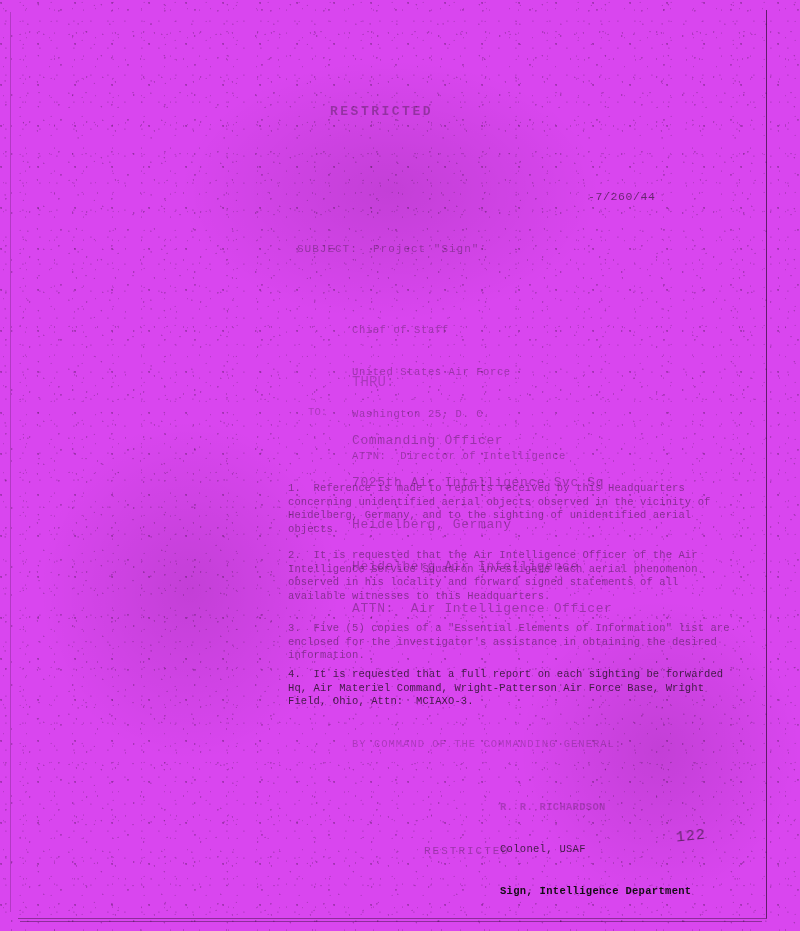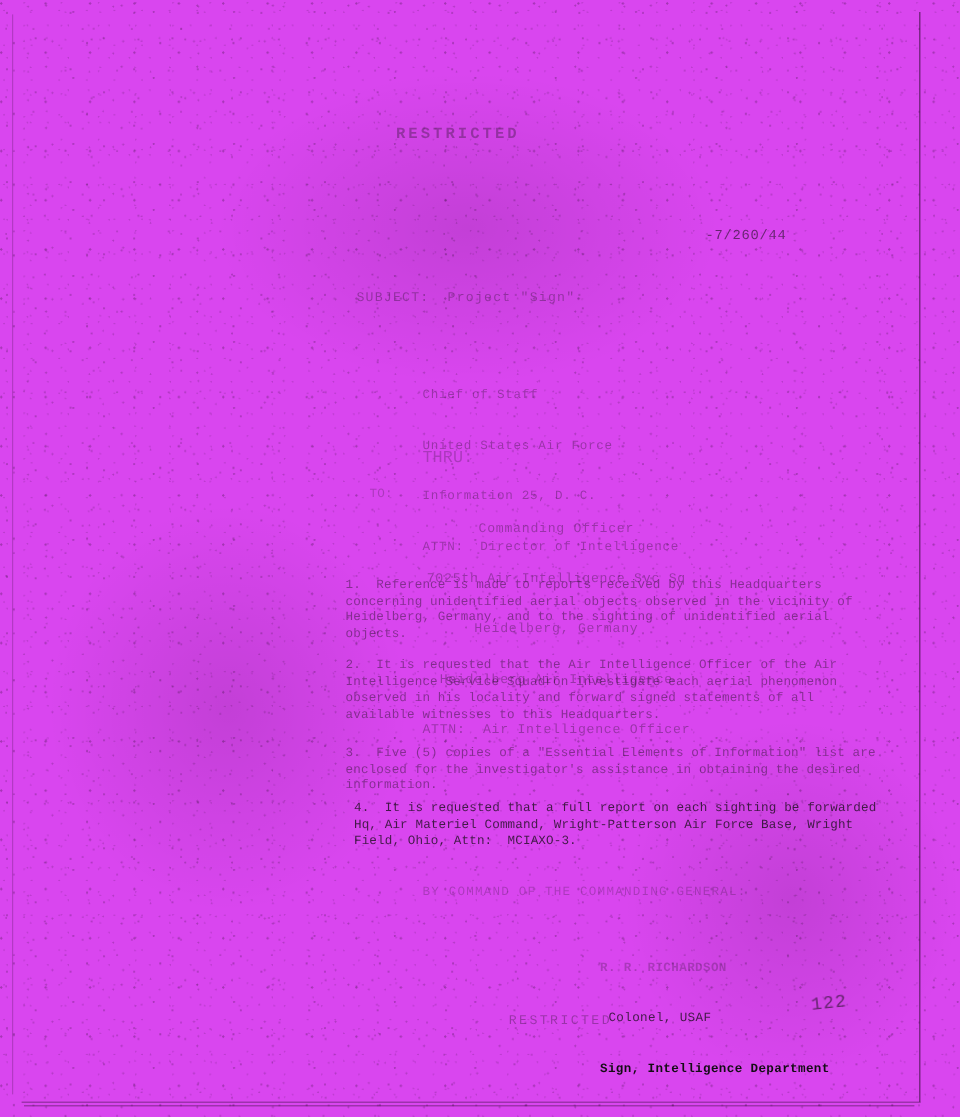--- a/index.html
+++ b/index.html
@@ -95,21 +95,21 @@
   }
 
   .blk { position: absolute; white-space: pre-wrap; }
 
   
   .fade-1 { opacity: .40; filter: blur(.35px); }
   .fade-2 { opacity: .30; filter: blur(.5px); }
   .fade-3 { opacity: .22; filter: blur(.6px); }
   .fade-4 { opacity: .55; filter: blur(.25px); }
   .strong { opacity: .92; }
-  .med    { opacity: .72; margin-left: 7px; }
+  .med    { opacity: .72; }
 
   #letterhead {
     left: 330px; top: 105px;
     font-size: 13px;
     letter-spacing: 2.5px;
     font-weight: bold;
   }
   #doc-number {
     left: 588px; top: 190px;
     font-size: 11.5px;
@@ -129,24 +129,23 @@
   #thru-marker {
     left: 352px; top: 376px;
     font-size: 14px;
   }
   #to-label {
     left: 308px; top: 406px;
     font-size: 10.5px;
   }
   #to-block {
     left: 352px; top: 406px;
-    font-size: 11px;
+    font-size: 13px;
     line-height: 14px;
     letter-spacing: .6px;
-    text-align: center;
   }
 
   .para { width: 448px; }
   #para-1 { left: 288px; top: 466px; margin-top: 16px; }
   #para-2 { left: 288px; top: 549px; }
   #para-3 { left: 288px; top: 622px; }
   #para-4 { left: 288px; top: 668px; }
 
   #closing-line {
     left: 352px; top: 716px;
@@ -212,21 +211,21 @@
 
     <div class="blk fade-2" id="letterhead">RESTRICTED</div>
 
     <div class="blk fade-4" id="doc-number">-7/260/44</div>
 
     <div class="blk fade-2" id="subject-line">SUBJECT:  Project "Sign"</div>
 
     <div class="blk fade-2" id="addressee-block">
       <div>Chief of Staff</div>
       <div>United States Air Force</div>
-      <div>Information 25, D. C.</div>
+      <div>Washington 25, D. C.</div>
       <div>ATTN:  Director of Intelligence</div>
     </div>
 
     <div class="blk fade-3" id="thru-marker">THRU:</div>
 
     <div class="blk fade-3" id="to-label">TO:</div>
 
     <div class="blk fade-2" id="to-block">
       <div>Commanding Officer</div>
       <div>7025th Air Intelligence Svc Sq</div>

